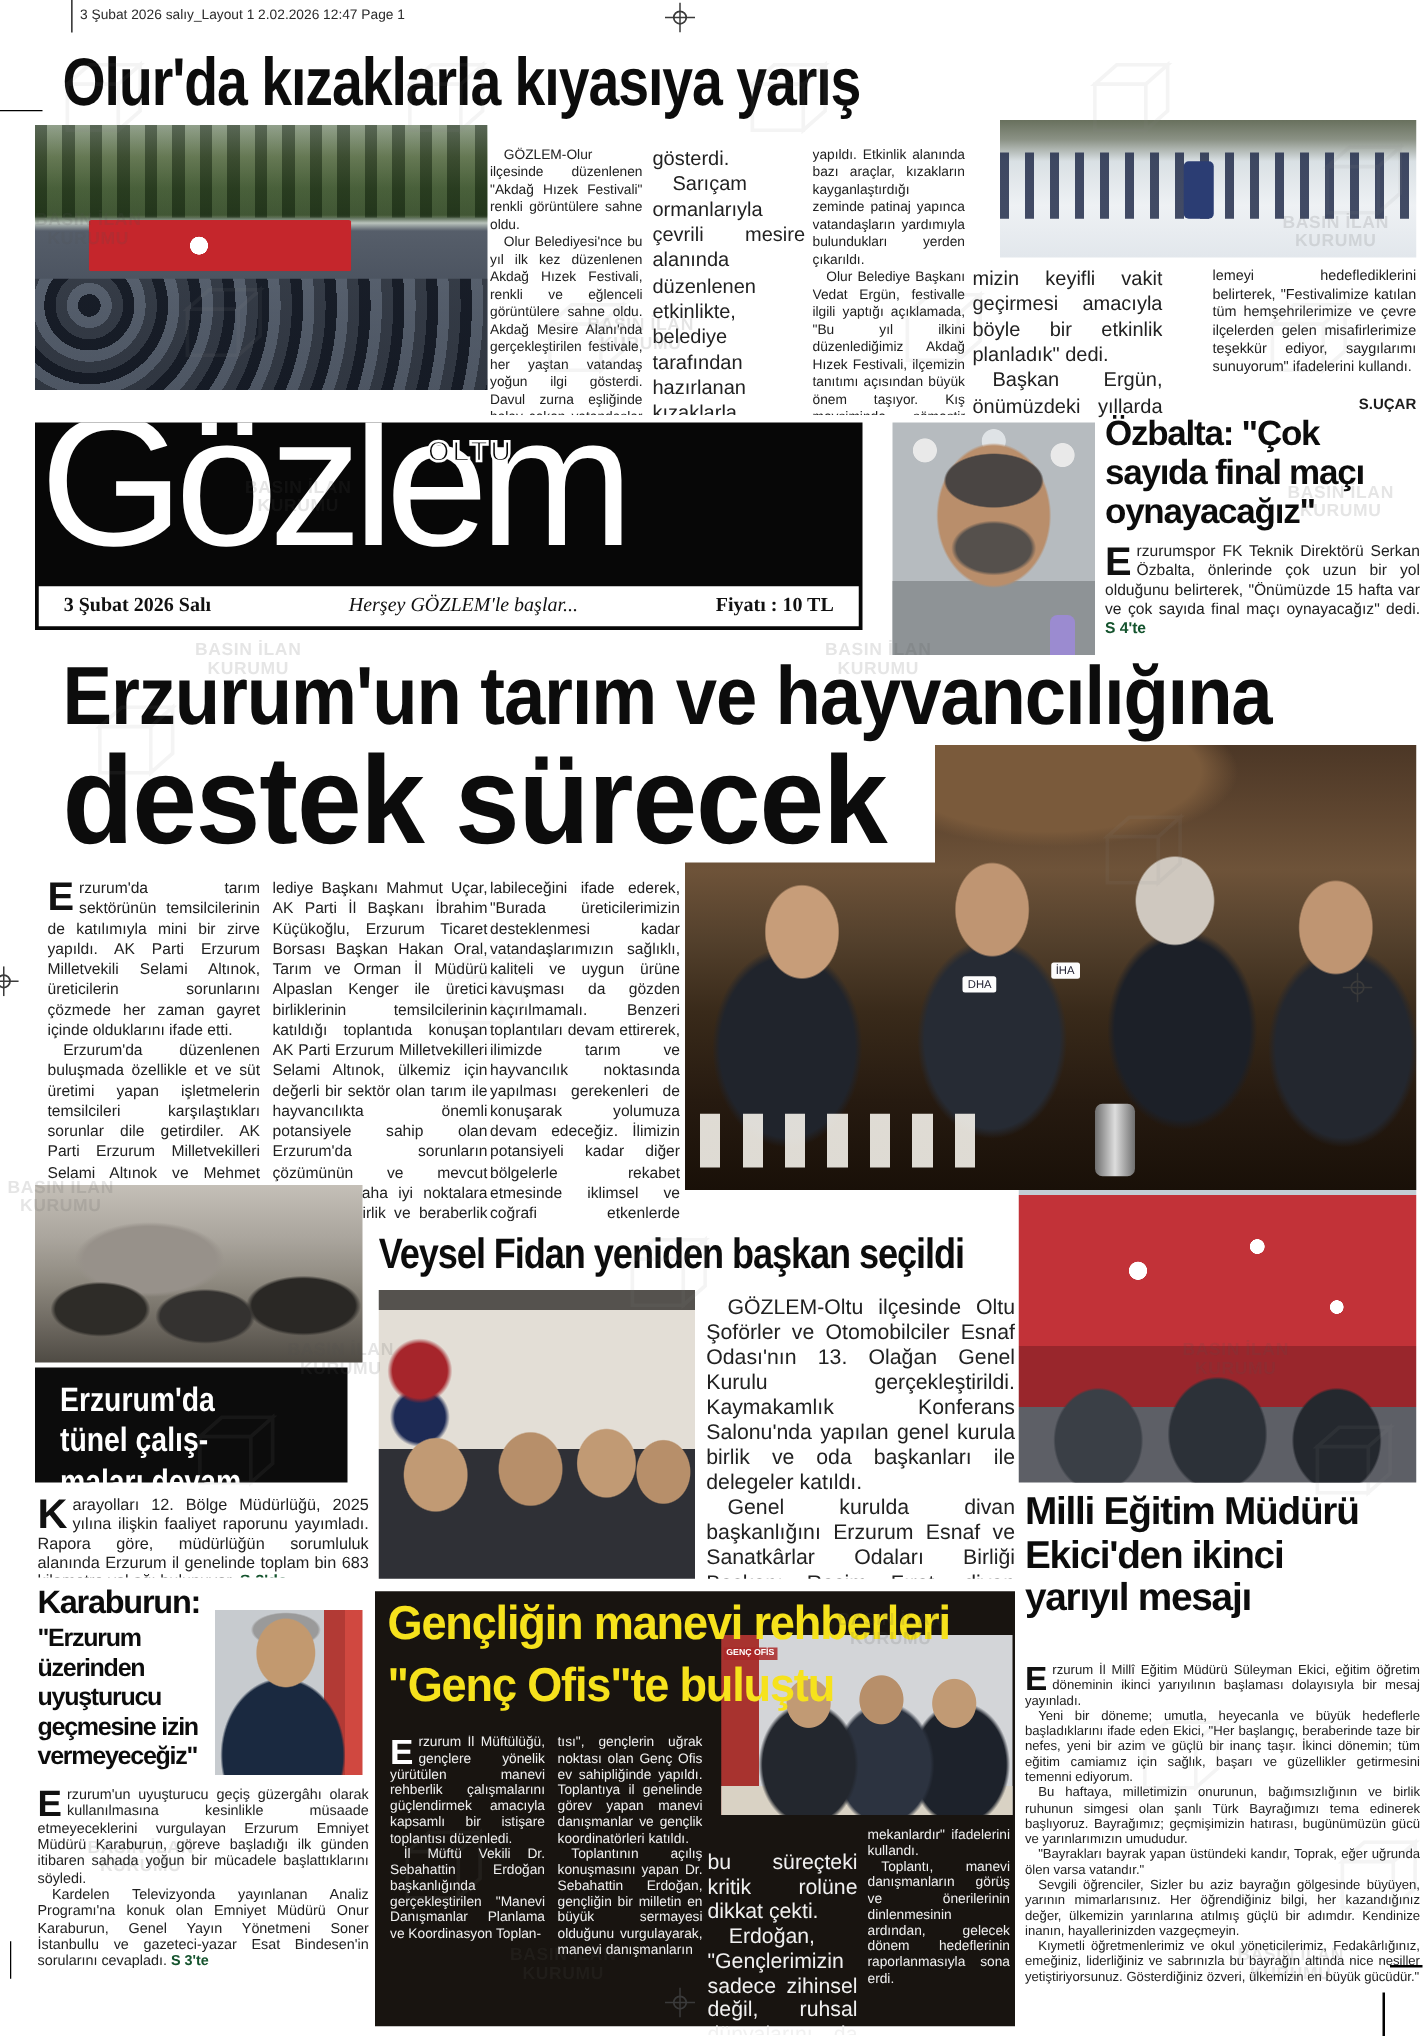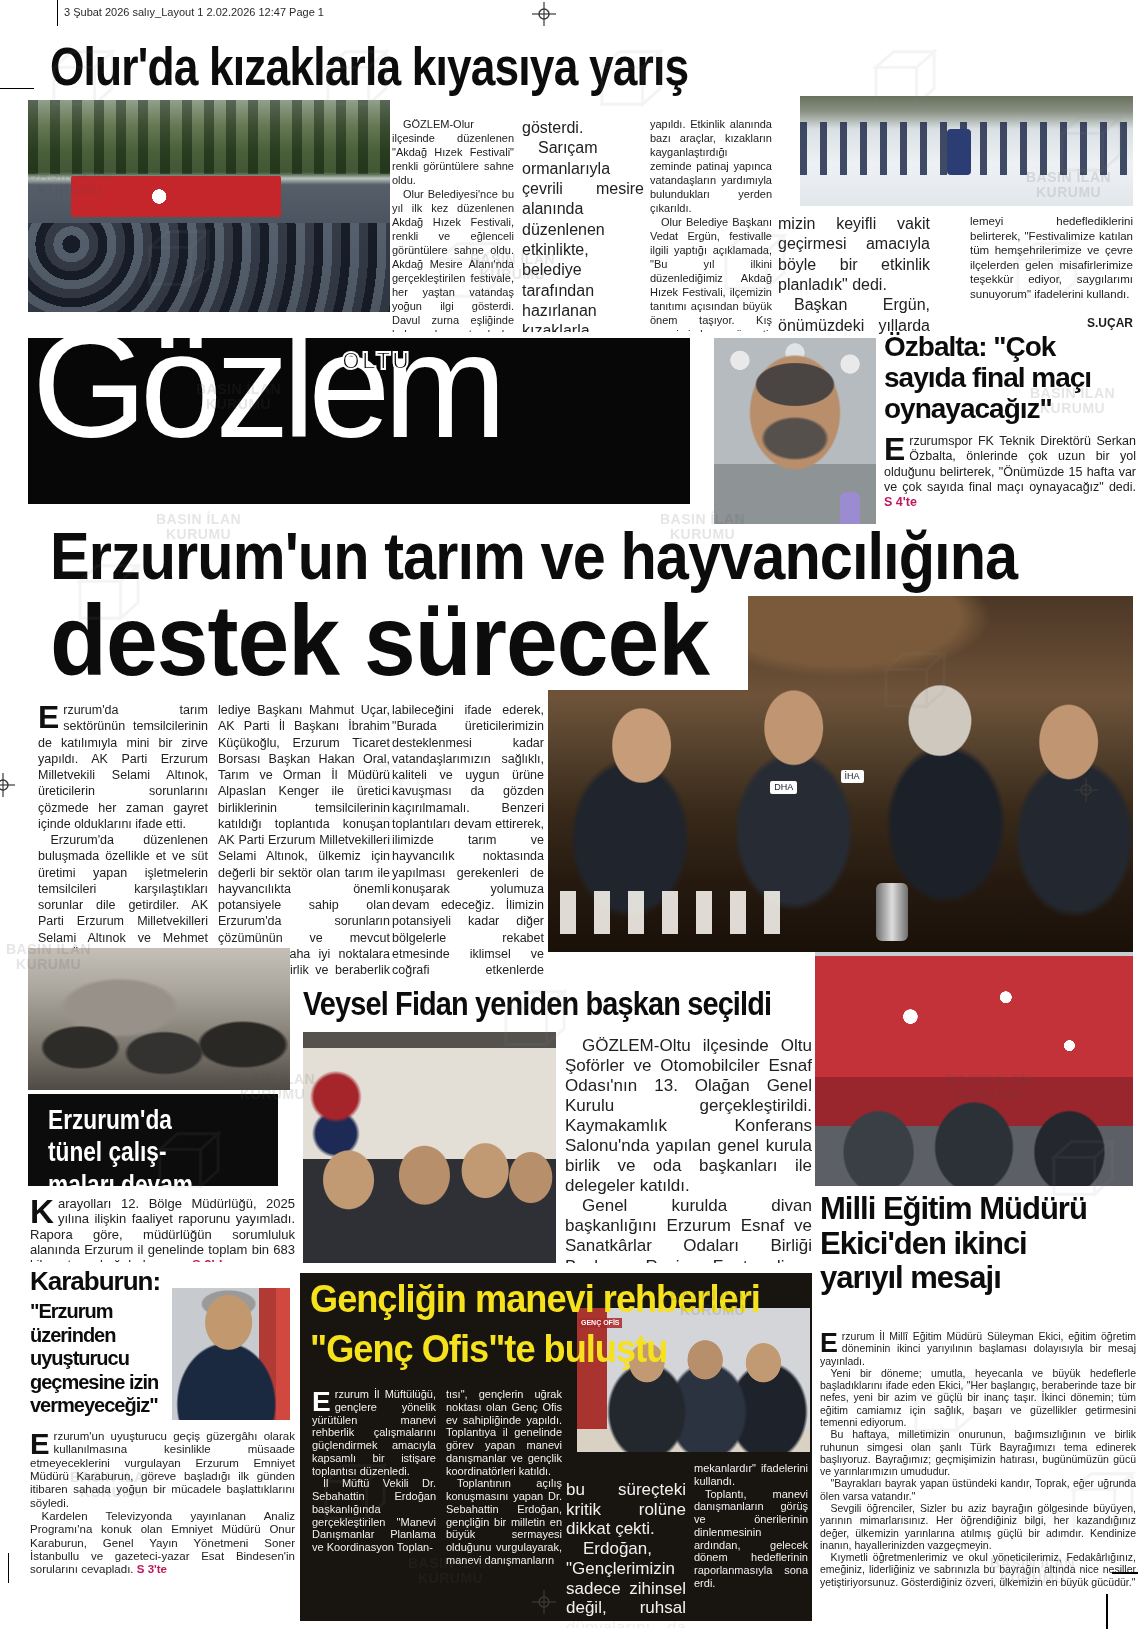--- a/index.html
+++ b/index.html
@@ -4,21 +4,21 @@
 <style>
   html,body{margin:0;padding:0;background:#f2f2f2}
   #page{position:relative;width:1140px;height:1629px;margin:0 auto;background:#fff;
         font-family:"Liberation Sans",sans-serif;color:#1c1c1c;overflow:hidden}
   .abs{position:absolute}
   .photo{position:absolute;overflow:hidden}
   .bt{position:absolute;text-align:justify;white-space:pre-line;color:#212121;overflow:hidden;line-height:1.27}
   .hl{position:absolute;font-weight:900;color:#0c0c0c;letter-spacing:-1px;line-height:1.05}
   .cond{transform-origin:0 0;white-space:nowrap;display:inline-block}
   .dc{float:left;font-weight:700;font-size:2.55em;line-height:.78;padding:3px 4px 0 0;color:#111}
-  .pageref{font-weight:bold;color:#be185d}
+  .pageref{font-weight:bold;color:#14532d}
   .wm{position:absolute;z-index:60;color:rgba(80,80,80,.15);font-weight:800;font-size:14px;
       line-height:1.05;text-align:center;letter-spacing:.5px;pointer-events:none}
   .cube{position:absolute;z-index:60;opacity:.09;pointer-events:none}
   .reg{position:absolute;z-index:70;width:24px;height:24px}
   .mark{position:absolute;background:#000;z-index:70}
   
   #masthead{position:absolute;left:28px;top:338px;width:662px;height:166px;background:#070707;overflow:hidden}
   #mh-title{position:absolute;left:4px;top:-26px;font-size:148px;font-weight:400;color:#fff;
             letter-spacing:-7px;line-height:1;white-space:nowrap}
   #mh-city{position:absolute;left:314px;top:10px;font-size:23px;font-weight:900;letter-spacing:2px;
@@ -95,20 +95,25 @@
   </div>
 
   <div class="bt" style="left:778px;top:214px;width:152px;height:122px;font-size:16px">mizin keyifli vakit geçirmesi amacıyla böyle bir etkinlik planladık" dedi.
  Başkan Ergün, önümüzdeki yıllarda mevsim şartlarını gözetmeksizin mesire alanında daha kapsamlı etkinlikler düzen-</div>
   <div class="bt" style="left:970px;top:214px;width:163px;height:100px;font-size:11.5px">lemeyi hedeflediklerini belirterek, "Festivalimize katılan tüm hemşehrilerimize ve çevre ilçelerden gelen misafirlerimize teşekkür ediyor, saygılarımı sunuyorum" ifadelerini kullandı.</div>
   <div class="abs" style="left:970px;top:316px;width:163px;text-align:right;font-weight:bold;font-size:12px">S.UÇAR</div>
 
   <div id="masthead">
     <div id="mh-city">OLTU</div>
     <div id="mh-title">Gözlem</div>
+    <div id="mh-bar">
+      <span class="date">3 Şubat 2026 Salı</span>
+      <span class="slogan">Herşey GÖZLEM'le başlar...</span>
+      <span class="price">Fiyatı : 10 TL</span>
+    </div>
   </div>
 
   <div class="photo" style="left:714px;top:338px;width:162px;height:186px;background:
        radial-gradient(34px 22px at 50% 54%,#55504c 88%,transparent),
        radial-gradient(40px 22px at 50% 25%,#4a4543 95%,transparent),
        radial-gradient(46px 58px at 50% 40%,#b98e6b 96%,transparent),
        linear-gradient(0deg,#8e9396 0 32%,transparent 32%),
        radial-gradient(16px 16px at 16% 12%,#e9e9e9 58%,transparent 62%),
        radial-gradient(16px 16px at 84% 14%,#e9e9e9 58%,transparent 62%),
        radial-gradient(16px 16px at 50% 8%,#dfe3e6 58%,transparent 62%),#b6bbbf">

